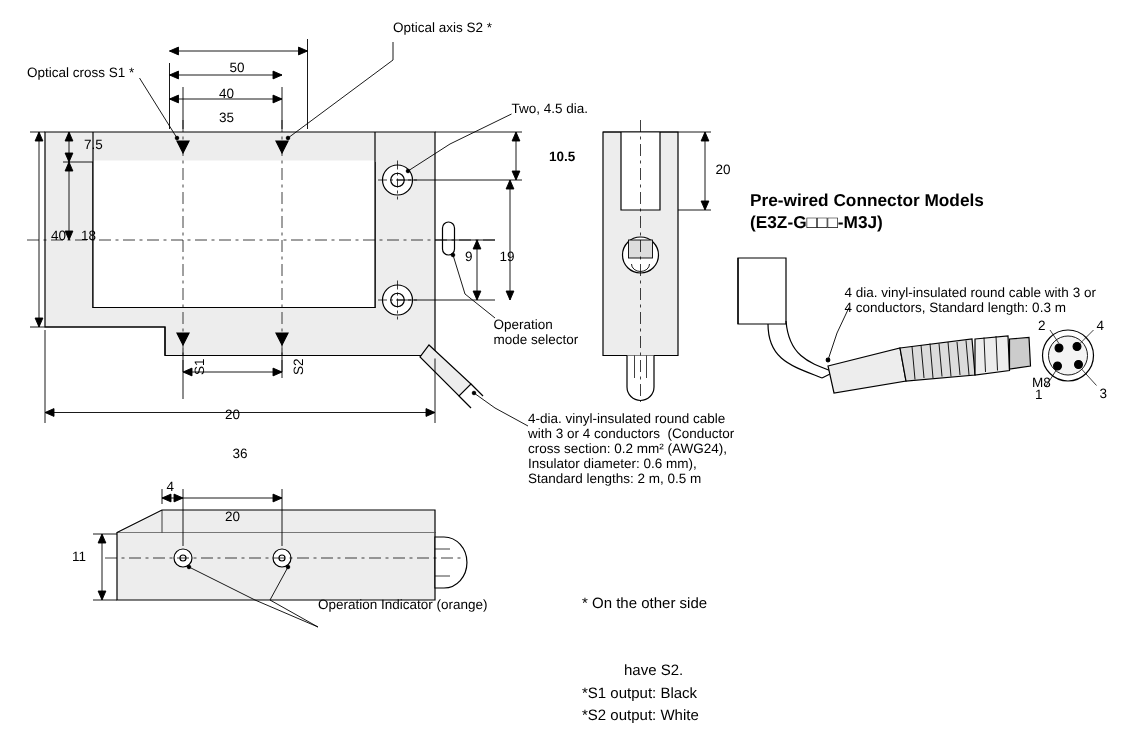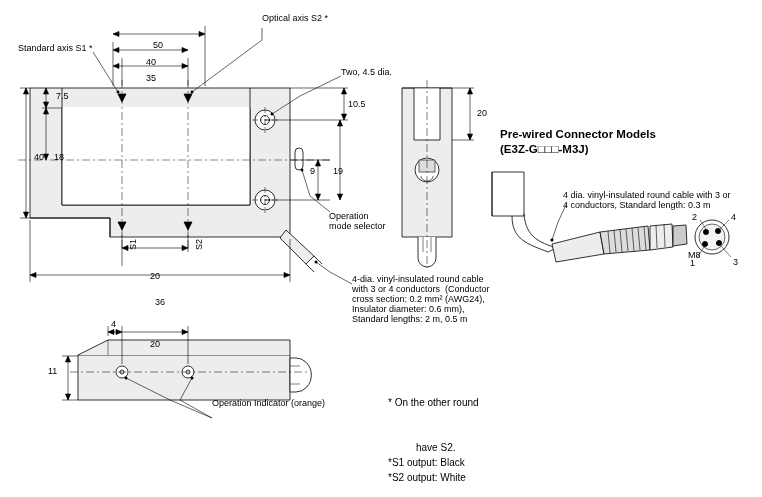--- a/index.html
+++ b/index.html
@@ -273,27 +273,27 @@
 
     </g>
   </svg>
 
   <div class="lbl c" style="left:143px;top:20px;width:30px;">50</div>
   <div class="lbl c" style="left:136px;top:37px;width:30px;">40</div>
   <div class="lbl c" style="left:136px;top:53px;width:30px;">35</div>
   <div class="lbl" style="left:56px;top:91px;">7.5</div>
   <div class="lbl" style="left:34px;top:152px;">40</div>
   <div class="lbl" style="left:54px;top:152px;">18</div>
-  <div class="lbl" style="left:348px;top:99px;">10.5</div>
+  <div class="lbl" style="left:366px;top:99px;font-weight:bold;">10.5</div>
   <div class="lbl" style="left:310px;top:166px;">9</div>
   <div class="lbl" style="left:333px;top:166px;">19</div>
   <div class="lbl c" style="left:140px;top:251px;width:30px;">20</div>
   <div class="lbl c" style="left:145px;top:277px;width:30px;">36</div>
 
-  <div class="lbl" style="left:18px;top:43px;">Standard axis S1 *</div>
+  <div class="lbl" style="left:18px;top:43px;">Optical cross S1 *</div>
   <div class="lbl" style="left:262px;top:13px;">Optical axis S2 *</div>
   <div class="lbl" style="left:341px;top:67px;">Two, 4.5 dia.</div>
   <div class="lbl" style="left:329px;top:211px;">Operation
 mode selector</div>
 
   <div class="vert" style="left:128px;top:250px;">S1</div>
   <div class="vert" style="left:194px;top:250px;">S2</div>
 
   <div class="lbl" style="left:477px;top:108px;">20</div>
 
@@ -312,18 +312,18 @@
   <div class="title" style="left:500px;top:142px;">(E3Z-G□□□-M3J)</div>
   <div class="lbl" style="left:563px;top:190px;">4 dia. vinyl-insulated round cable with 3 or
 4 conductors, Standard length: 0.3 m</div>
   <div class="lbl" style="left:688px;top:250px;">M8</div>
 
   <div class="lbl" style="left:692px;top:212px;">2</div>
   <div class="lbl" style="left:731px;top:212px;">4</div>
   <div class="lbl" style="left:690px;top:258px;">1</div>
   <div class="lbl" style="left:733px;top:257px;">3</div>
 
-  <div class="note" style="left:388px;top:396px;">* On the other round</div>
+  <div class="note" style="left:388px;top:396px;">* On the other side</div>
   <div class="note" style="left:416px;top:441px;">have S2.</div>
   <div class="note" style="left:388px;top:456px;">*S1 output: Black</div>
   <div class="note" style="left:388px;top:471px;">*S2 output: White</div>
 
 </div>
 
 </body></html>

